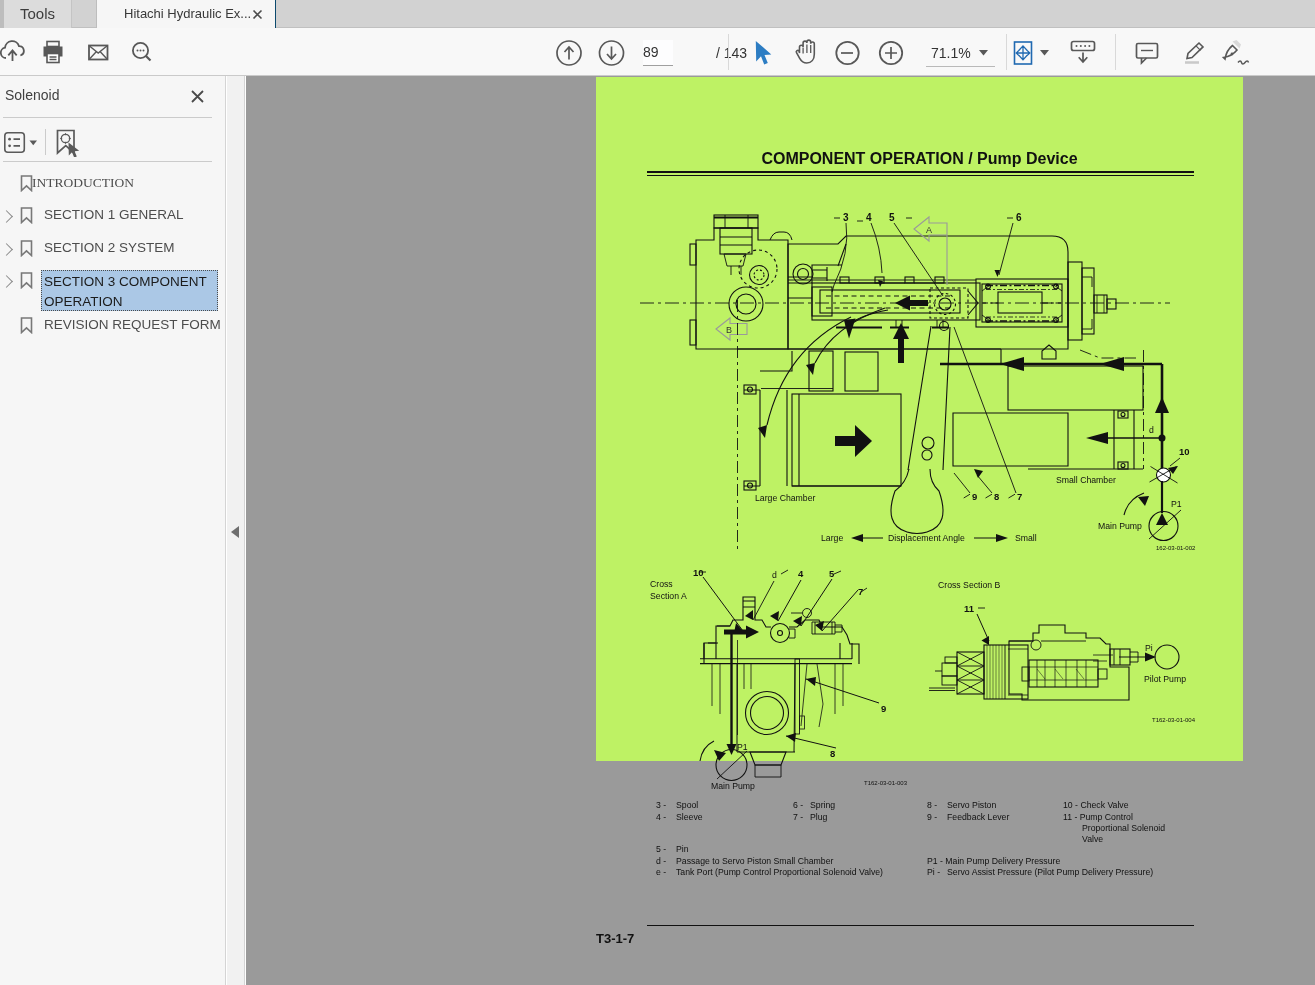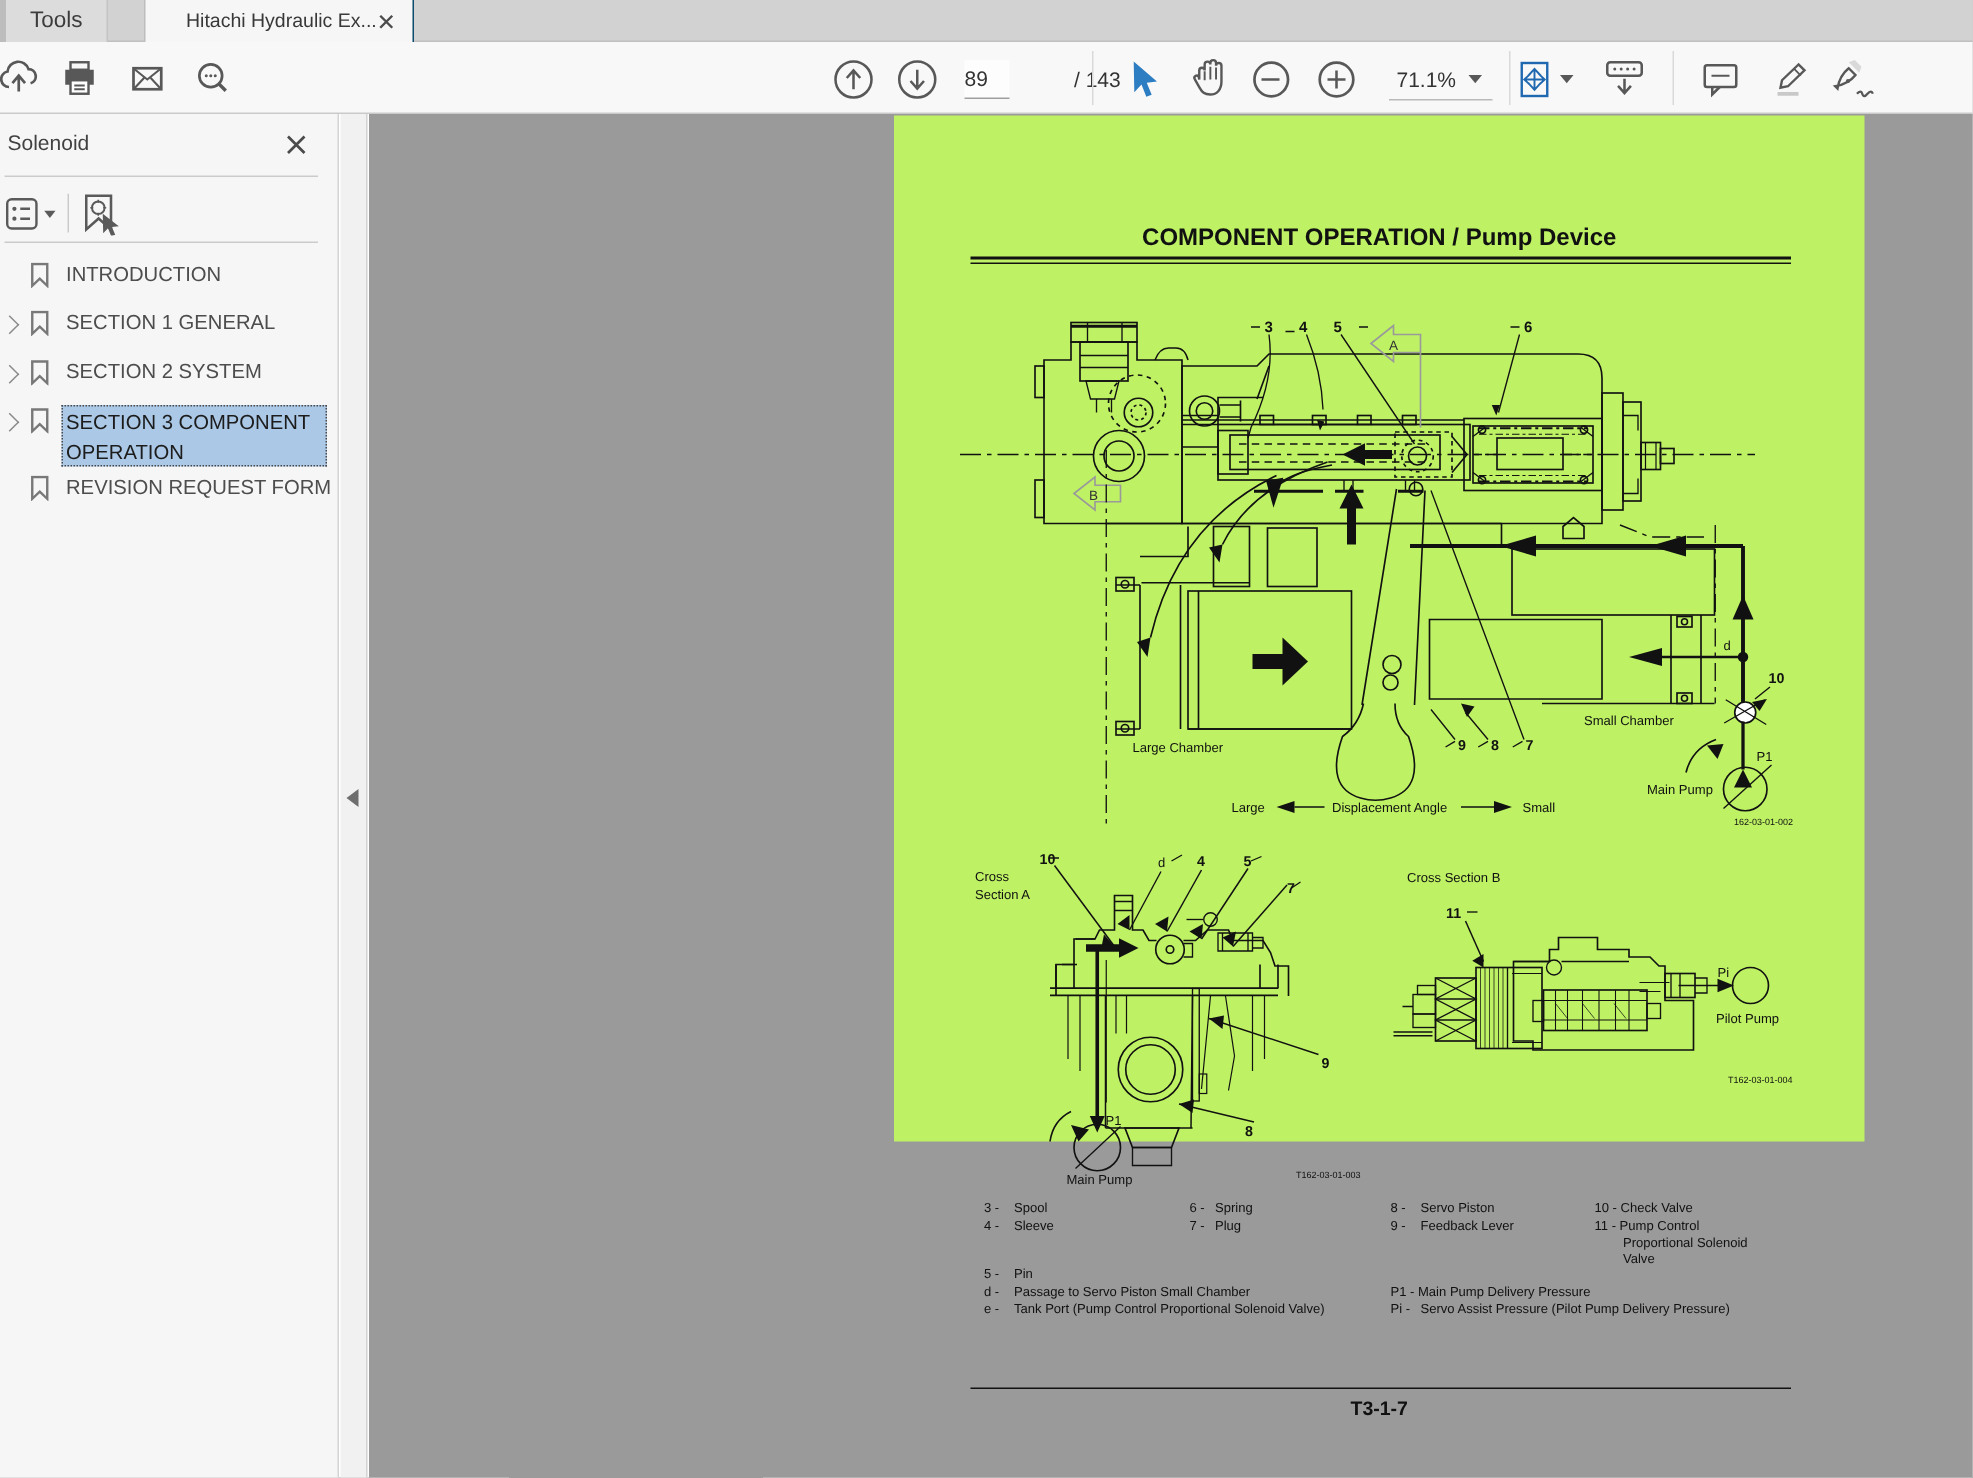--- a/index.html
+++ b/index.html
@@ -124,21 +124,21 @@
       <circle cx="61.5" cy="9.5" r="4.2" stroke-width="1.3"></circle>
       <path d="M61.5 4.2 v2 M61.5 12.8 v2 M56.2 9.5 h2 M64.8 9.5 h2" stroke-width="1"></path>
       <path d="M64.5 13.5 l0.3 13 l3.2 -3.3 l2.2 5.4 l2.6 -1.1 l-2.2 -5.2 l4.6 -0.5 z" fill="#5a5a5a" stroke="none"></path>
     </svg>
     <div class="sbline" style="top:85px;"></div>
     <div id="hilite"></div>
     <div id="bmlist">
       <svg class="bmic" style="top:99px;" width="13" height="17" viewBox="0 0 13 17">
           <path d="M1.5 1 h10 v14.5 l-5 -4.7 l-5 4.7 z" stroke="#787878" stroke-width="1.6" fill="none"></path>
         </svg>
-      <div class="bmrow" style="left:44px; top:99px;">INTRODUCTION</div>
+      <div class="bmrow" style="left:32px; top:99px;font-family:Liberation Serif, serif;">INTRODUCTION</div>
       <div class="chev" style="top:136px;"></div>
       <svg class="bmic" style="top:131px;" width="13" height="17" viewBox="0 0 13 17">
           <path d="M1.5 1 h10 v14.5 l-5 -4.7 l-5 4.7 z" stroke="#787878" stroke-width="1.6" fill="none"></path>
         </svg>
       <div class="bmrow" style="left:44px; top:131px;">SECTION 1 GENERAL</div>
       <div class="chev" style="top:169px;"></div>
       <svg class="bmic" style="top:164px;" width="13" height="17" viewBox="0 0 13 17">
           <path d="M1.5 1 h10 v14.5 l-5 -4.7 l-5 4.7 z" stroke="#787878" stroke-width="1.6" fill="none"></path>
         </svg>
       <div class="bmrow" style="left:44px; top:164px;">SECTION 2 SYSTEM</div>
@@ -155,21 +155,21 @@
   </div>
   <div id="strip">
       <div id="collapser"></div>
     </div>
   <div id="docarea">
     <div id="page">
       <div style="position:absolute; left:0; width:647px; top:73px; text-align:center; font-size:16px; font-weight:bold; color:#111;">COMPONENT OPERATION / Pump Device</div>
       <div style="position:absolute; left:51px; top:94px; width:547px; height:2px; background:#111;"></div>
       <div style="position:absolute; left:51px; top:97.5px; width:547px; height:1px; background:#111;"></div>
       <div style="position:absolute; left:51px; top:848px; width:547px; height:1px; background:#111;"></div>
-      <div style="position:absolute; left:0; width:647px; top:854px; text-align:center; font-size:13px; font-weight:bold; color:#111;">T3-1-7</div>
+      <div style="position:absolute; left:0; width:647px; top:854px; font-size:13px; font-weight:bold; color:#111;">T3-1-7</div>
       <svg id="diag" style="position:absolute; left:0; top:0;" width="647" height="908" viewBox="0 0 647 908" fill="none" stroke="#111" stroke-width="1.1">
       <g id="topdiag">
 
         <path d="M100 163 h18 v-12 h44 v12 h30 v109 h-92 z"></path>
         <rect x="118" y="138" width="44" height="13"></rect>
         <path d="M118 140.5 h44" stroke-width="2"></path>
         <path d="M129 138 v13 M152 138 v13" stroke-width="0.9"></path>
         <path d="M128 177 h22 l-3 12 h-16 z" stroke-width="0.9"></path>
         <path d="M135 189 v9 M145 189 v9" stroke-width="0.9"></path>
         <path d="M174 163 q3 -8 9 -8 h5 q6 0 8 8" stroke-width="1"></path>

